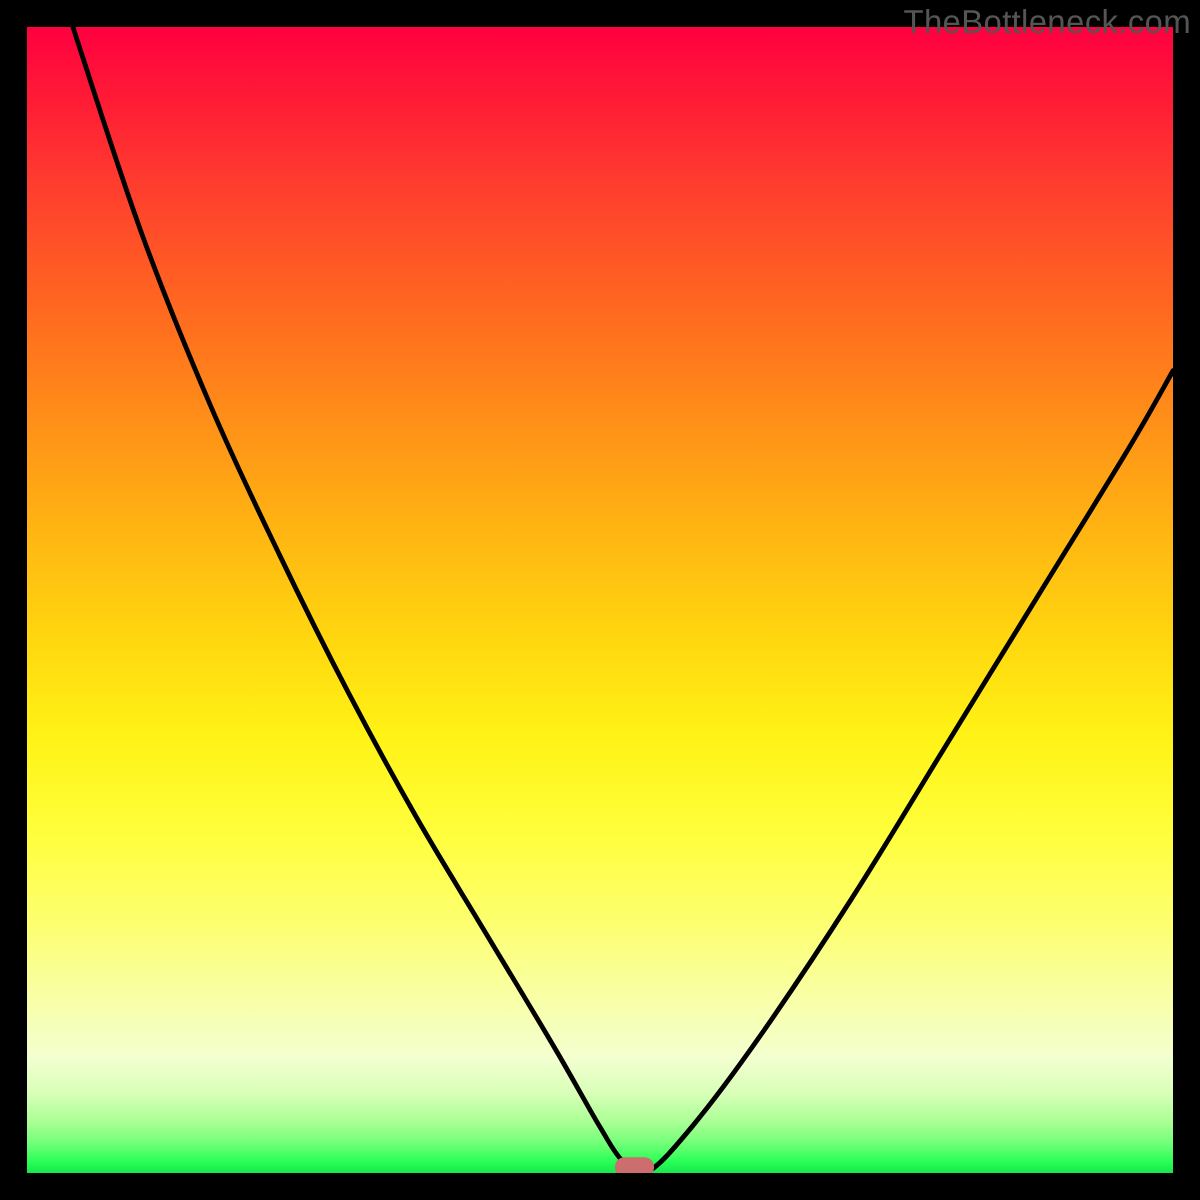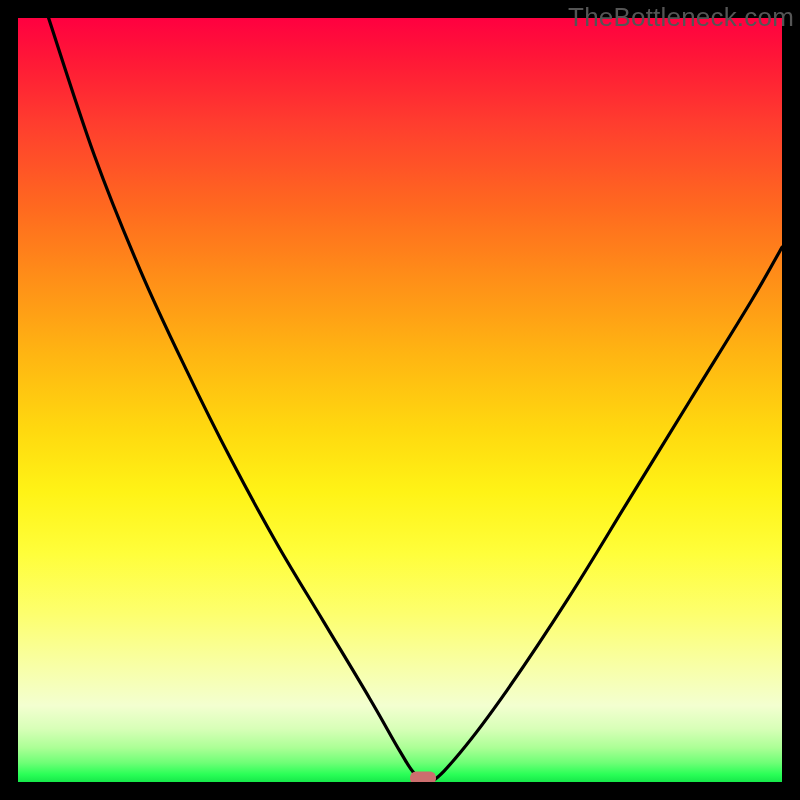--- a/index.html
+++ b/index.html
@@ -9,21 +9,21 @@
     height: 800px;
     background: #000;
     position: relative;
     font-family: Arial, Helvetica, sans-serif;
   }
   .watermark {
     position: absolute;
     top: 2px;
     right: 6px;
     color: #555;
-    font-size: 26px;
+    font-size: 22px;
     font-weight: 500;
     letter-spacing: 0.2px;
     z-index: 10;
   }
   .plot-area {
     position: absolute;
     left: 18px;
     top: 18px;
     width: 764px;
     height: 764px;

